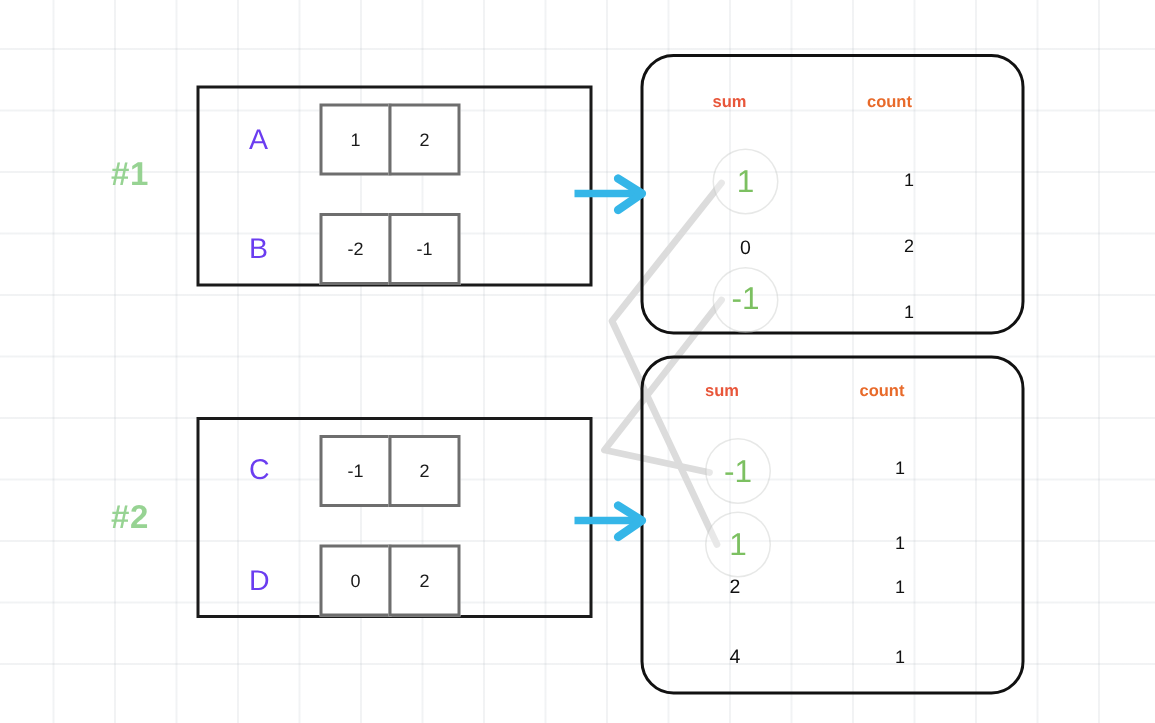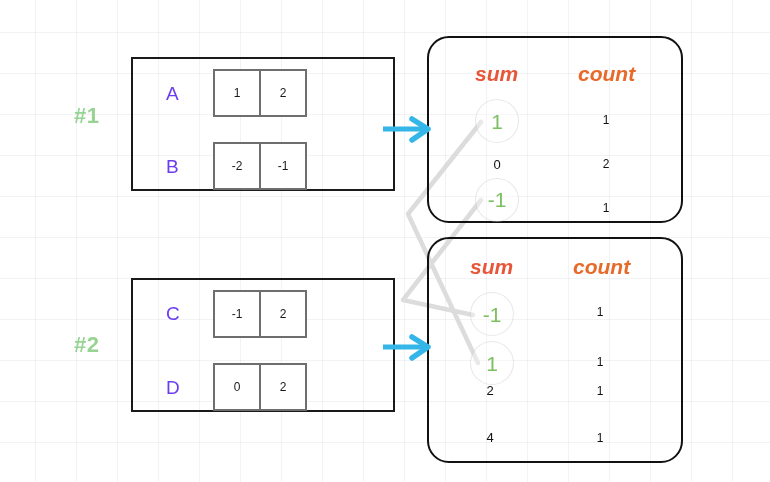--- a/index.html
+++ b/index.html
@@ -69,26 +69,25 @@
   
   .panel {
     position: absolute;
     border: 2px solid #111;
     border-radius: 22px;
     background: rgba(255,255,255,0.0);
     box-sizing: border-box;
   }
   .panel-header {
     position: absolute;
-    font-size: 21px;
+    font-size: 11px;
     font-weight: 600;
     color: #e8563a;
     font-family: "Liberation Sans", sans-serif;
     white-space: nowrap;
-    font-style: italic;
   }
   .panel-header.count-h { color: #e86a2a; }
 
   .val {
     position: absolute;
     font-size: 13px;
     color: #111;
     text-align: center;
     width: 40px;
     margin-left: -20px;

